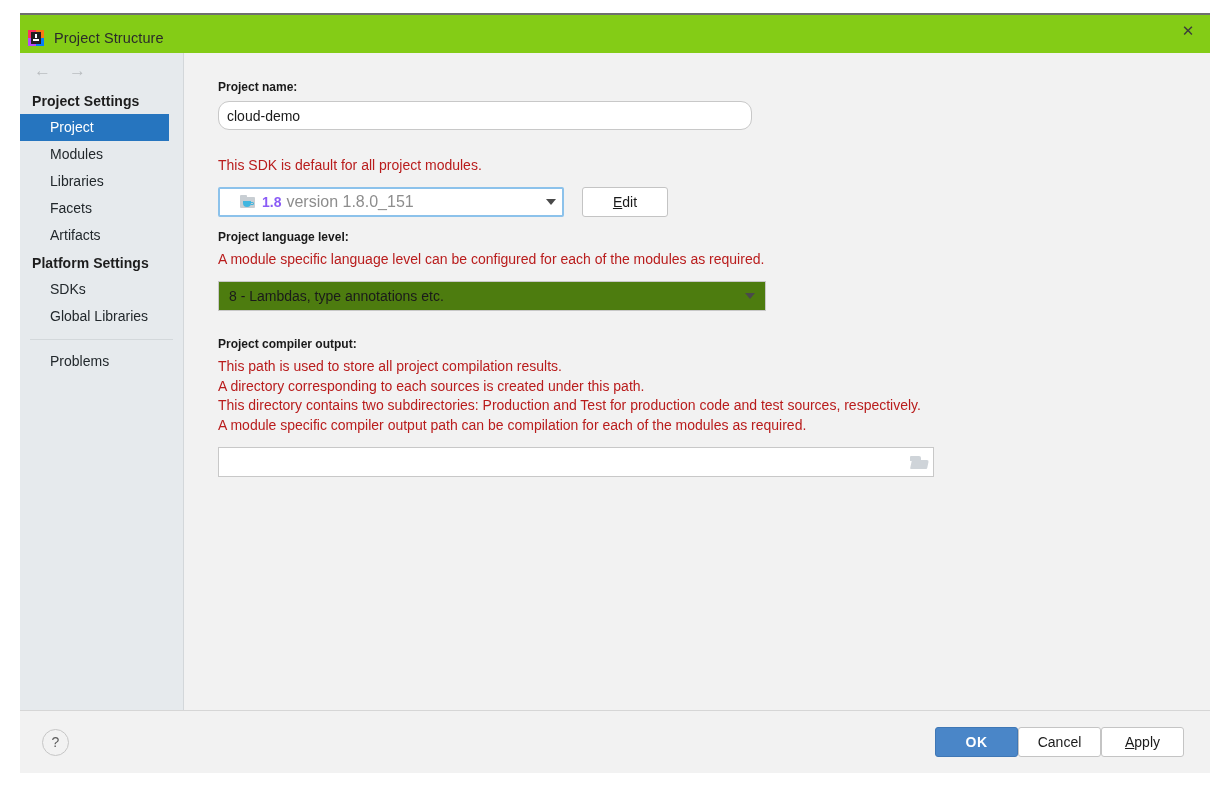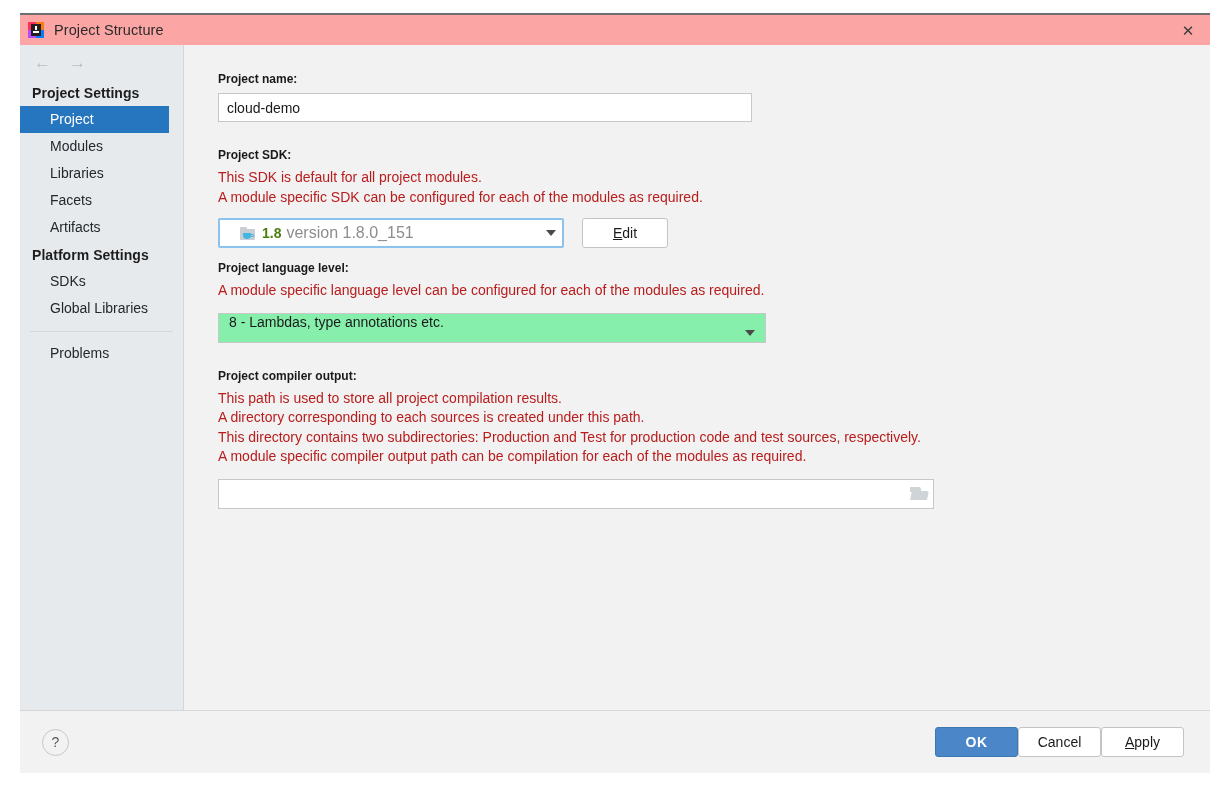--- a/index.html
+++ b/index.html
@@ -22,24 +22,24 @@
     border-top: 2px solid #6e6e6e;
     box-sizing: border-box;
     display: flex;
     flex-direction: column;
   }
 
   
   #titlebar {
     height: 30px;
     flex: 0 0 30px;
-    background: #fca5a5;
-    display: flex;
-    align-items: center;
-    padding: 0 0 0 8px;
+    background: #84cc16;
+    display: flex;
+    align-items: center;
+    padding: 8px 0 0 8px;
     position: relative;
   }
   #app-icon {
     width: 16px;
     height: 16px;
     position: relative;
     flex: 0 0 16px;
     margin-right: 10px;
   }
   #app-icon .q {
@@ -173,21 +173,21 @@
     height: 29px;
     background: #ffffff;
     border: 1px solid #c8c8c8;
     font-size: 14px;
     color: #1a1a1a;
     padding: 0 8px;
     display: flex;
     align-items: center;
     cursor: text;
   }
-  #project-name-input { width: 534px; margin-top: 7px; }
+  #project-name-input { width: 534px; margin-top: 7px; border-radius: 11px; }
 
   .spacer-24 { height: 26px; }
   .spacer-14 { height: 13px; }
 
   
   #sdk-row {
     display: flex;
     align-items: center;
     margin-top: 11px;
     gap: 18px;
@@ -239,21 +239,21 @@
     right: -3px; top: 1px;
     width: 3px; height: 3px;
     border: 1px solid #40b6e0;
     border-left: none;
     border-radius: 0 3px 3px 0;
     box-sizing: border-box;
   }
   #sdk-version-label {
     font-size: 14px;
     font-weight: bold;
-    color: #4d7c0f;
+    color: #8b5cf6;
     margin-right: 5px;
   }
   #sdk-version-detail {
     font-size: 16px;
     color: #8d8d8d;
   }
   .combo-arrow {
     margin-left: auto;
     width: 0; height: 0;
     border-left: 5px solid transparent;
@@ -274,29 +274,29 @@
     font-family: "Liberation Sans", sans-serif;
   }
   #sdk-edit-button { width: 86px; height: 30px; }
   .mnemonic { text-decoration: underline; }
 
   
   #lang-combo {
     box-sizing: border-box;
     width: 548px;
     height: 30px;
-    background: #86efac;
+    background: #4d7c0f;
     border: 1px solid #c8c8c8;
     display: flex;
+    align-items: center;
     padding: 0 10px 0 10px;
     margin-top: 12px;
     font-size: 14px;
     color: #1a1a1a;
     cursor: pointer;
-    flex-direction: column;
   }
 
   
   #compiler-output-field {
     box-sizing: border-box;
     width: 716px;
     height: 30px;
     background: #ffffff;
     border: 1px solid #c8c8c8;
     display: flex;
@@ -423,23 +423,21 @@
 
     <div id="content">
 
       <div class="section-title">Project name:</div>
       <div class="text-input" id="project-name-input">
         <span>cloud-demo</span>
       </div>
 
       <div class="spacer-24"></div>
 
-      <div class="section-title">Project SDK:</div>
       <p class="desc">This SDK is default for all project modules.</p>
-      <p class="desc">A module specific SDK can be configured for each of the modules as required.</p>
 
       <div id="sdk-row">
         <div id="sdk-combo">
           <span class="sdk-folder-icon">
             <span class="ftab"></span>
               <span class="fbody"></span>
               <span class="cup"></span>
           </span>
           <span id="sdk-version-label">1.8</span>
           <span id="sdk-version-detail">version 1.8.0_151</span>

